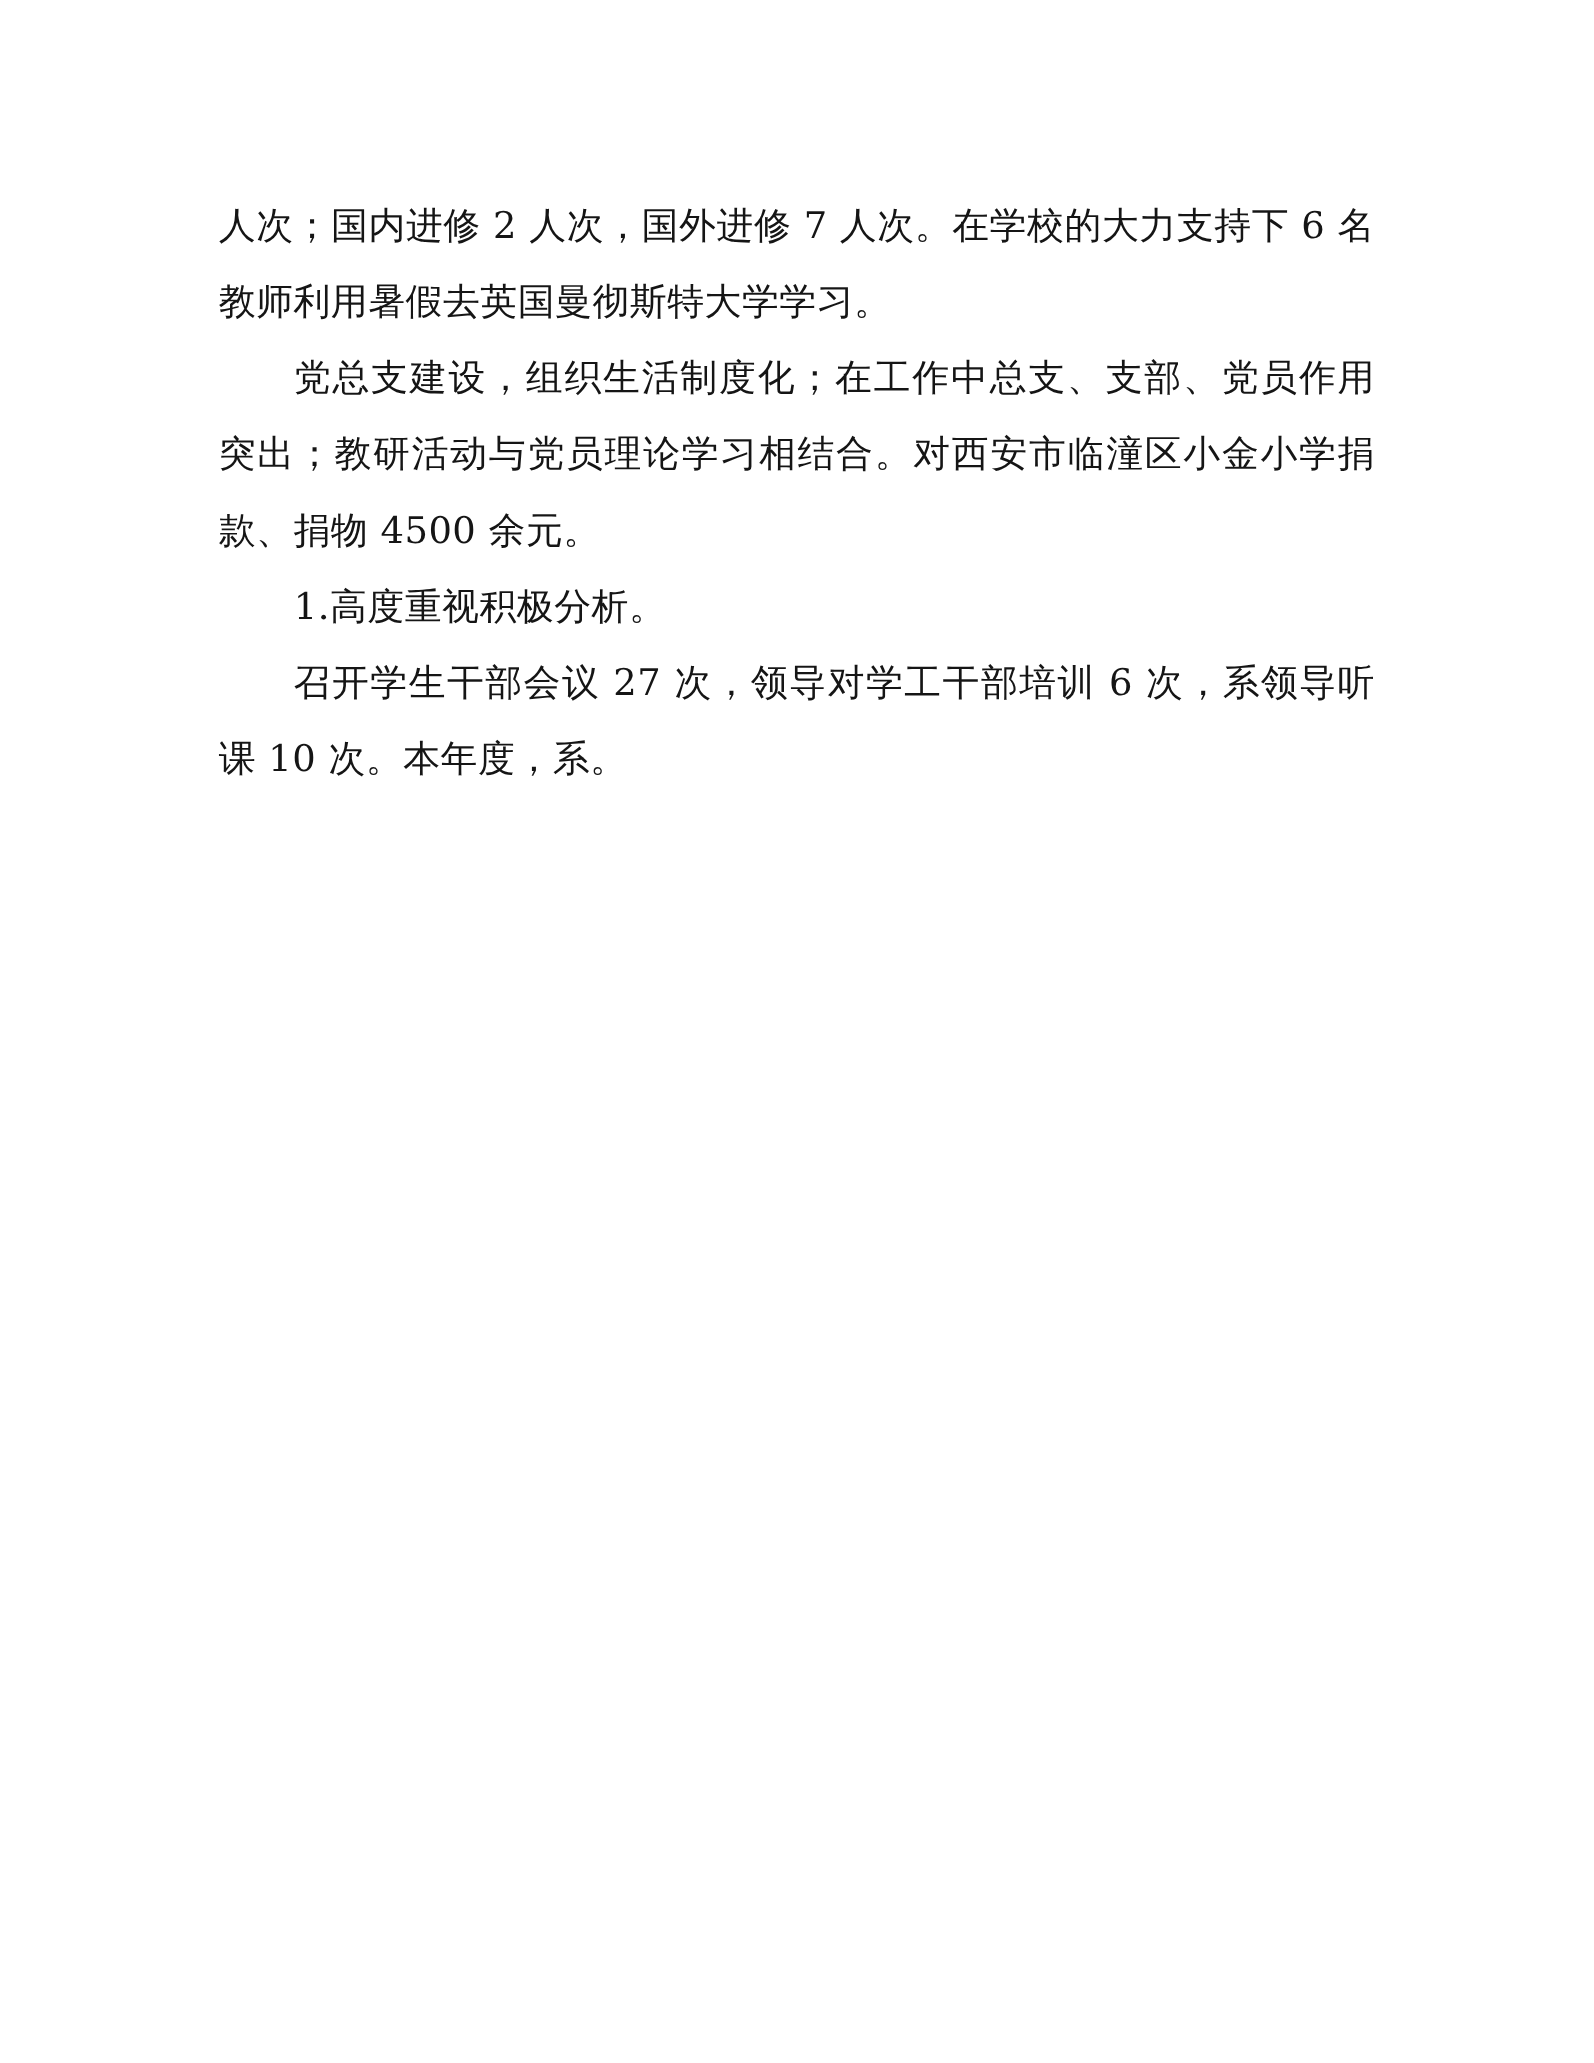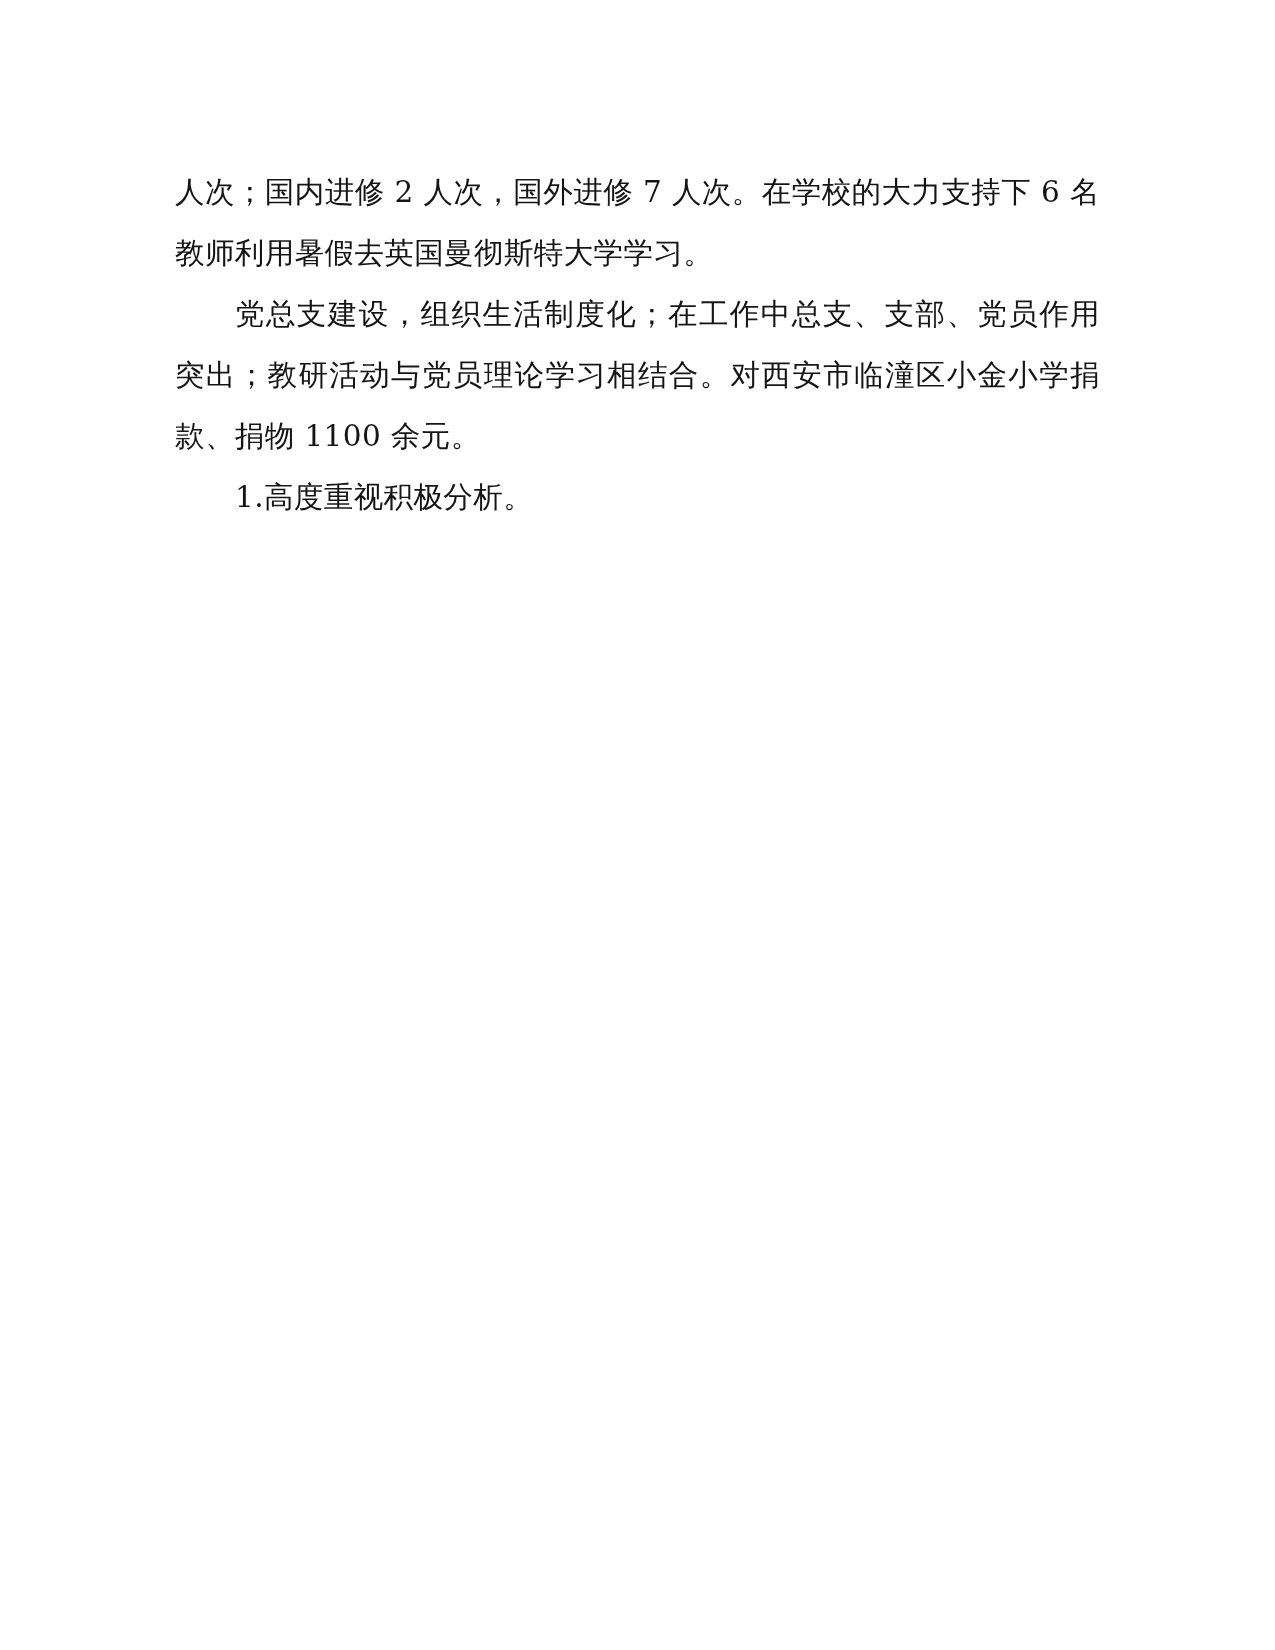--- a/index.html
+++ b/index.html
@@ -13,21 +13,20 @@
     font-family: "DejaVu Serif", "Liberation Serif", serif;
     color: #1a1a1a;
   }
   .page {
     position: relative;
     width: 1275px;
     height: 1416px;
     box-sizing: border-box;
     padding: 150px 175px 0 175px;
     background: #ffffff;
-    margin-top: 12px;
   }
   .doc-body {
     width: 925px;
   }
   .para {
     font-size: 29.5px;
     line-height: 61px;
     letter-spacing: 0.4px;
     text-align: justify;
     text-justify: inter-ideograph;
@@ -46,19 +45,20 @@
 <body>
 
 <div class="page">
   <div class="doc-body">
 
     <p class="para">人次；国内进修 2 人次，国外进修 7 人次。在学校的大力支持下 6 名教师利用暑假去英国曼彻斯特大学学习。</p>
 
 
 
 
-    <p class="para indent">党总支建设，组织生活制度化；在工作中总支、支部、党员作用突出；教研活动与党员理论学习相结合。对西安市临潼区小金小学捐款、捐物 1100 余元。</p>
+    <p class="para indent">党总支建设，组织生活制度化；在工作中总支、支部、党员作用突出；教研活动与党员理论学习相结合。对西安市临潼区小金小学捐款、捐物 4500 余元。</p>
 
     <p class="para indent">1.高度重视积极分析。</p>
 
+    <p class="para indent">召开学生干部会议 27 次，领导对学工干部培训 6 次，系领导听课 10 次。本年度，系。</p>
 
   </div>
 </div>
 
 </body></html>

